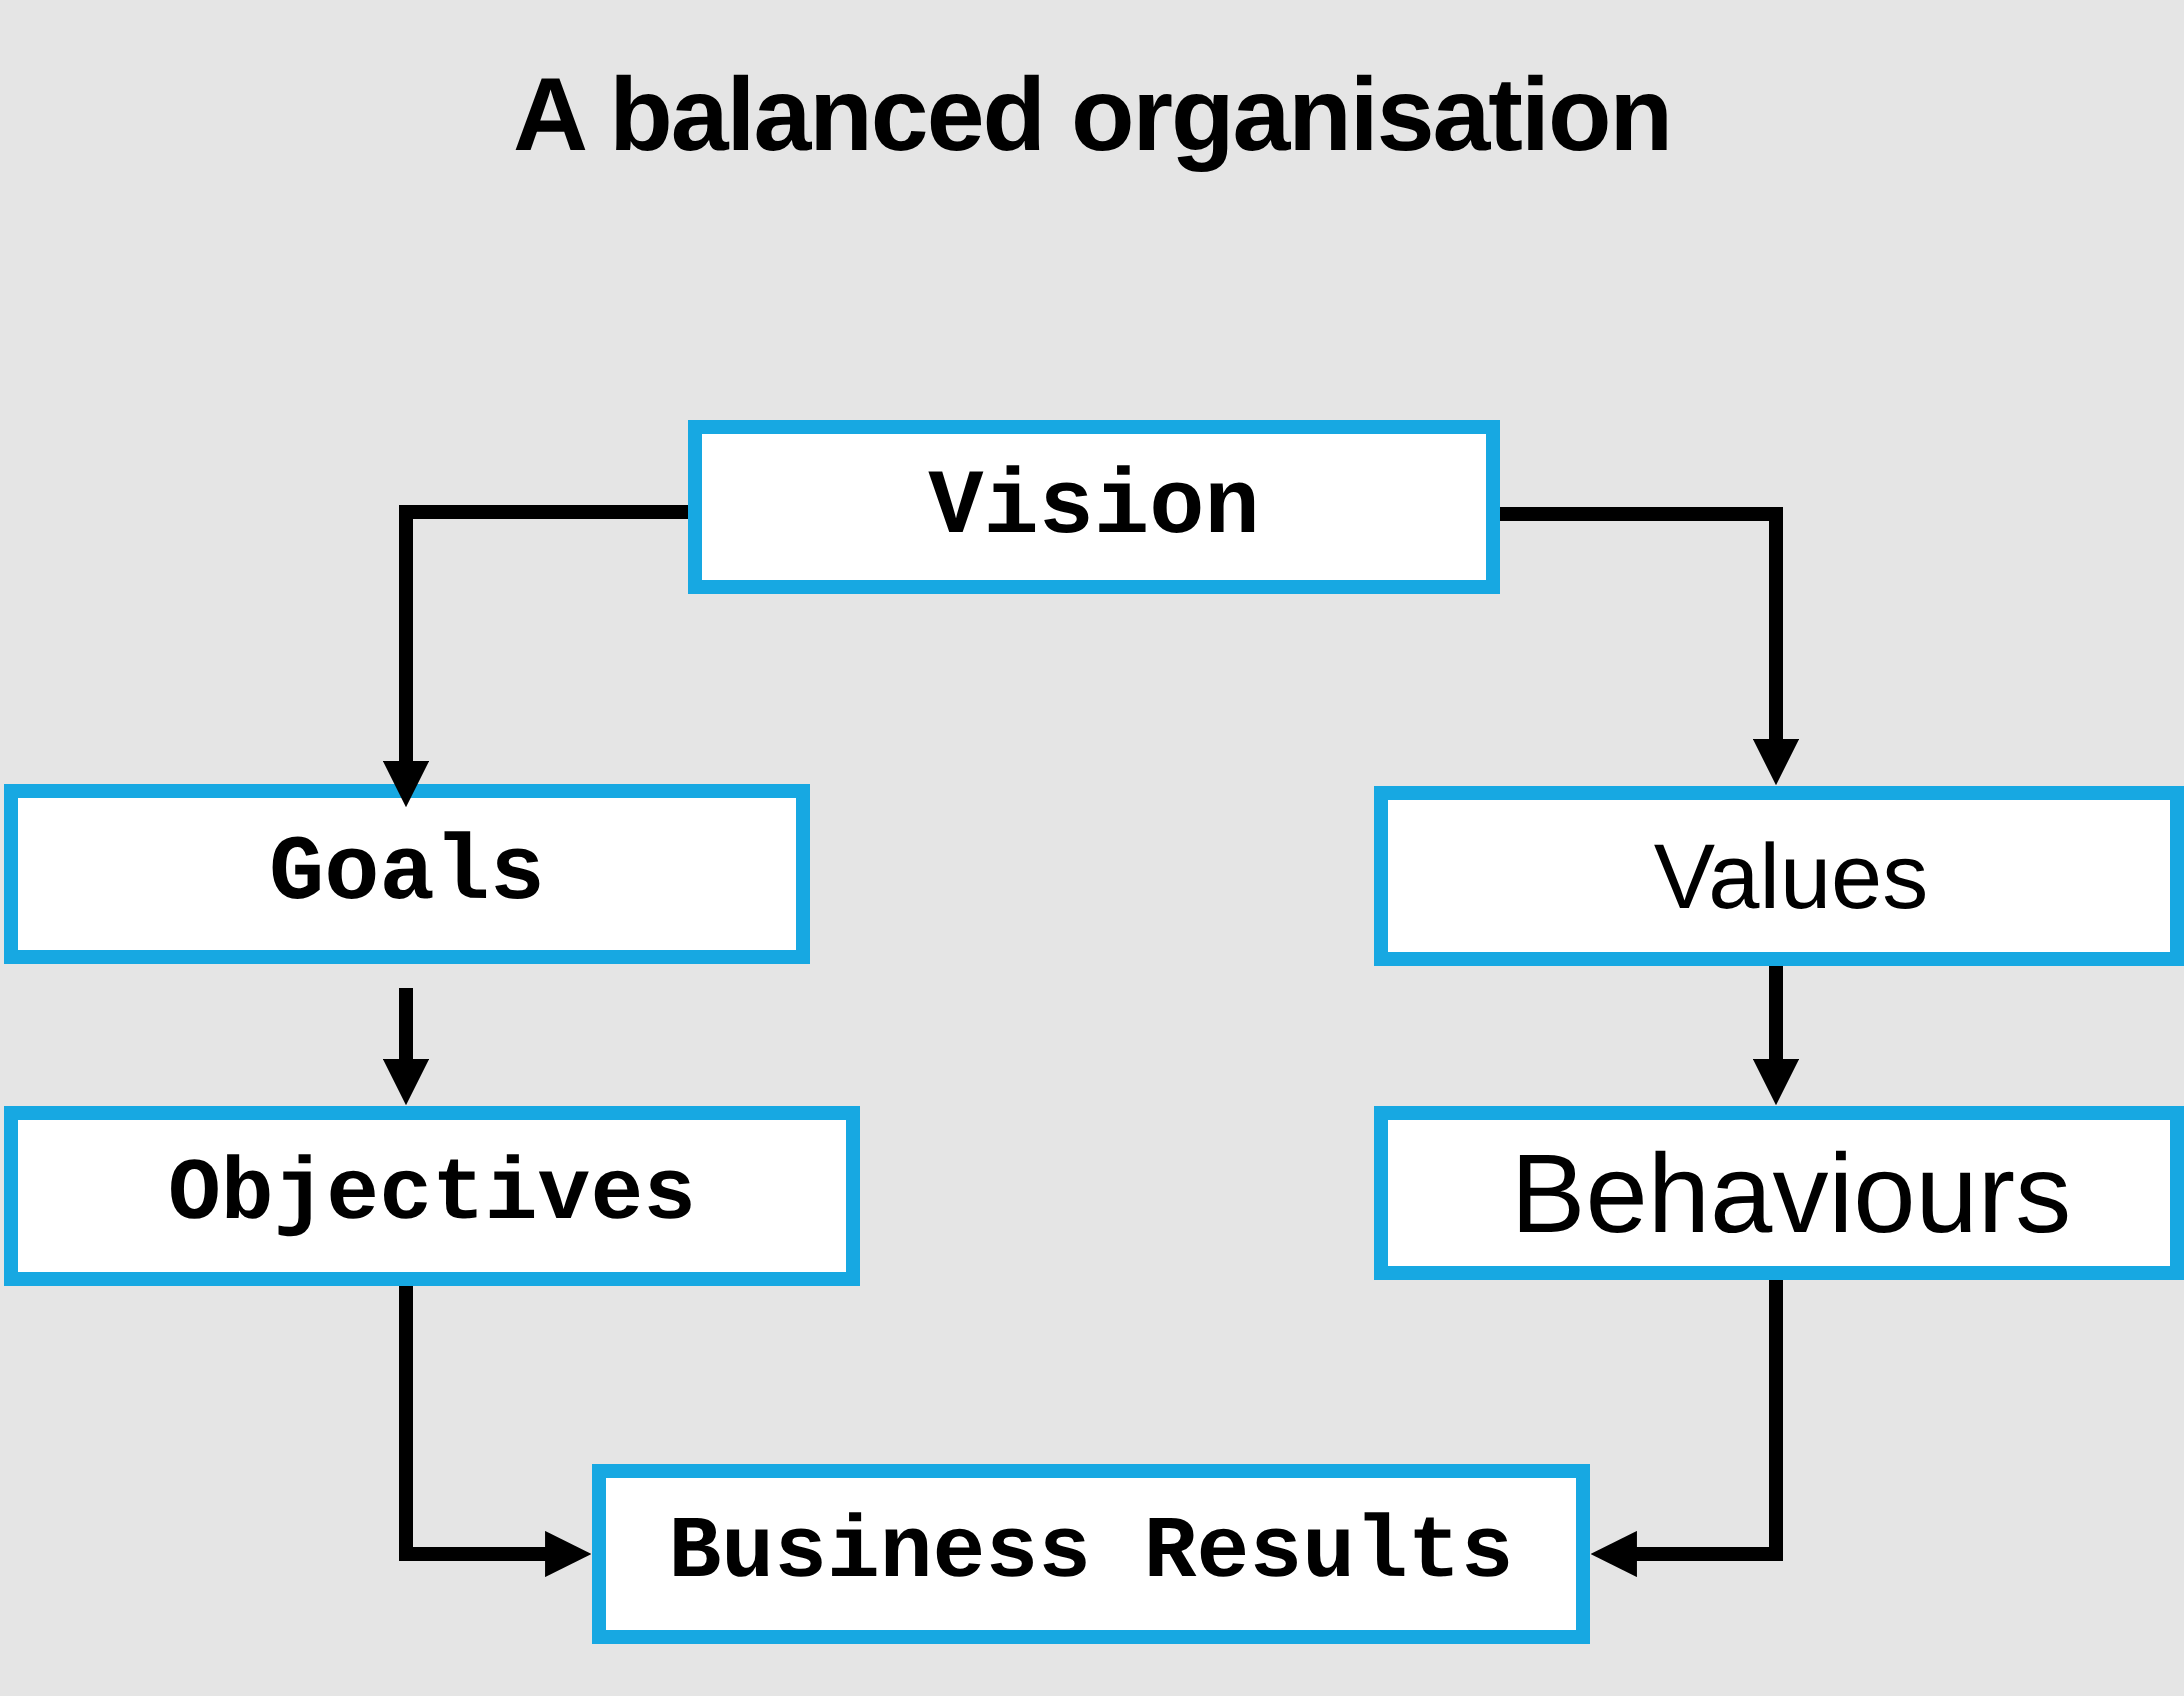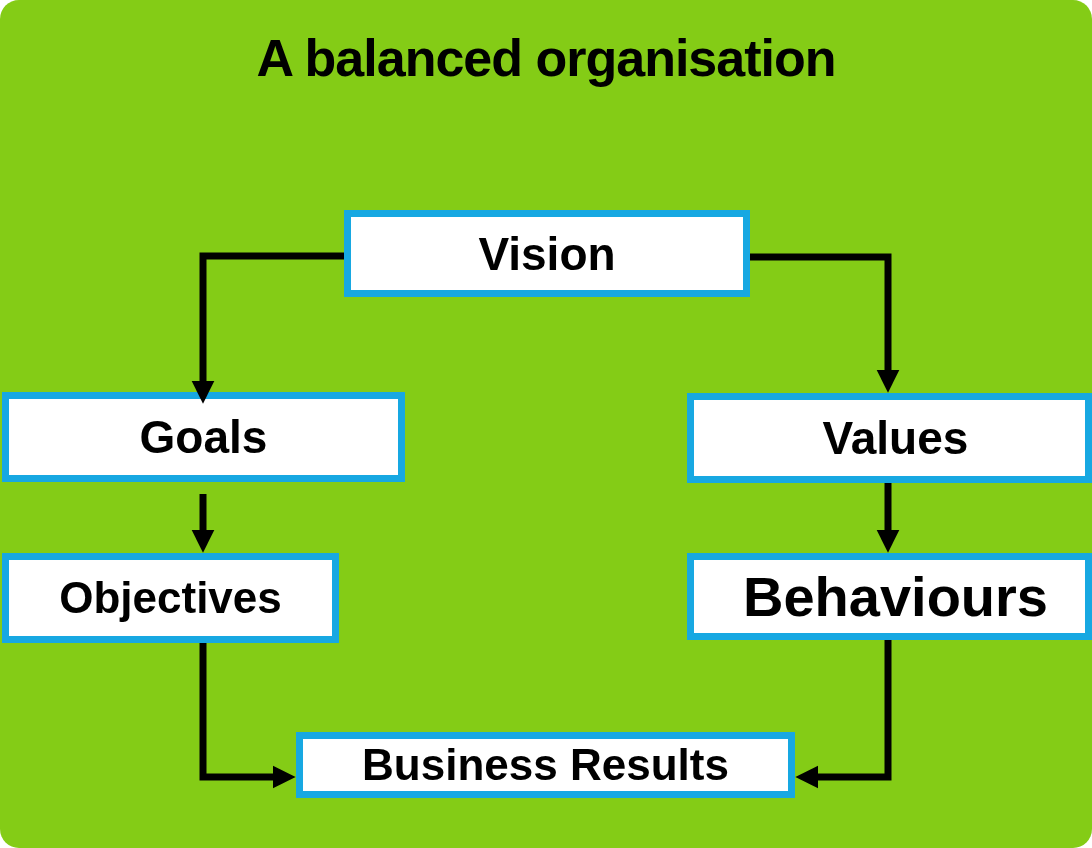--- a/index.html
+++ b/index.html
@@ -5,23 +5,22 @@
   html, body {
     margin: 0;
     padding: 0;
     background: #ffffff;
     font-family: "Liberation Sans", "DejaVu Sans", sans-serif;
   }
   .canvas {
     position: relative;
     width: 1092px;
     height: 848px;
-    background: #84cc16;
+    background: #e5e5e5;
     overflow: hidden;
-    border-radius: 19px;
   }
   .title {
     position: absolute;
     left: 0;
     top: 28px;
     width: 1092px;
     text-align: center;
     font-size: 52px;
     font-weight: 800;
     letter-spacing: -1px;
@@ -31,29 +30,29 @@
     position: absolute;
     box-sizing: border-box;
     border: 7px solid #17a8e2;
     background: #ffffff;
     display: flex;
     align-items: center;
     justify-content: center;
     color: #000000;
     z-index: 2;
   }
-  .node.bold   { font-weight: 700; }
-  .node.reg    { font-weight: 700; padding-left: 12px; }
+  .node.bold   { font-weight: 700; font-family: Liberation Mono, monospace; }
+  .node.reg    { font-weight: 400; padding-left: 12px; }
 
   #node-vision            { left: 344px; top: 210px; width: 406px; height: 87px; font-size: 46px; }
   #node-goals             { left:   2px; top: 392px; width: 403px; height: 90px; font-size: 46px; }
-  #node-objectives        { left:   2px; top: 553px; width: 337px; height: 90px; font-size: 44px; }
+  #node-objectives        { left:   2px; top: 553px; width: 428px; height: 90px; font-size: 44px; }
   #node-values            { left: 687px; top: 393px; width: 405px; height: 90px; font-size: 46px; }
   #node-behaviours        { left: 687px; top: 553px; width: 405px; height: 87px; font-size: 56px; }
-  #node-business-results  { left: 296px; top: 732px; width: 499px; height: 66px; font-size: 44px; }
+  #node-business-results  { left: 296px; top: 732px; width: 499px; height: 90px; font-size: 44px; }
 
   svg.connectors {
     position: absolute;
     left: 0;
     top: 0;
     width: 1092px;
     height: 848px;
     z-index: 3;
     pointer-events: none;
   }

